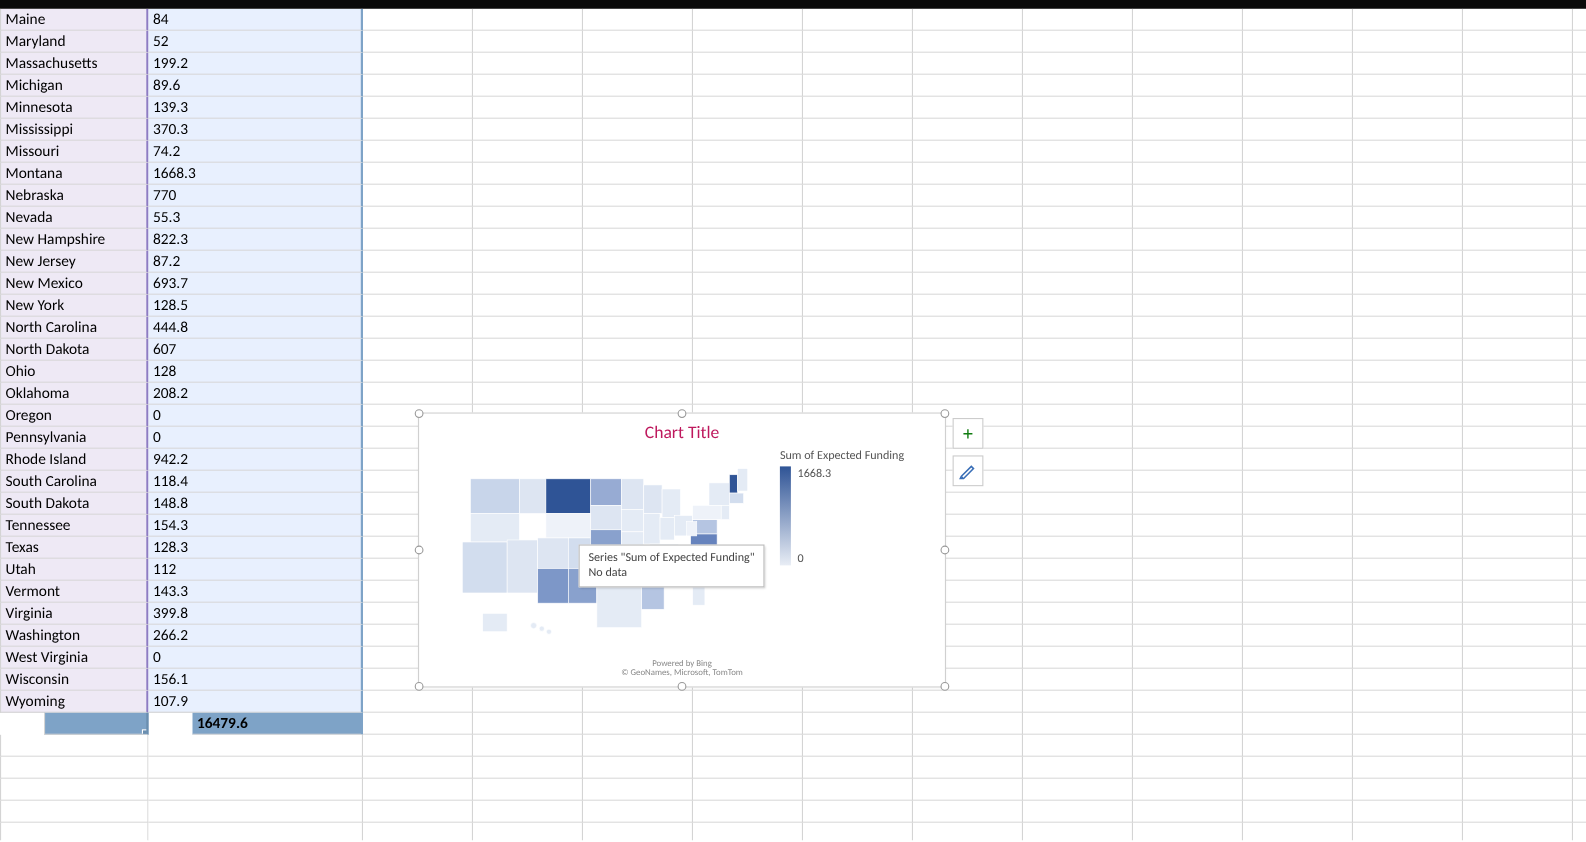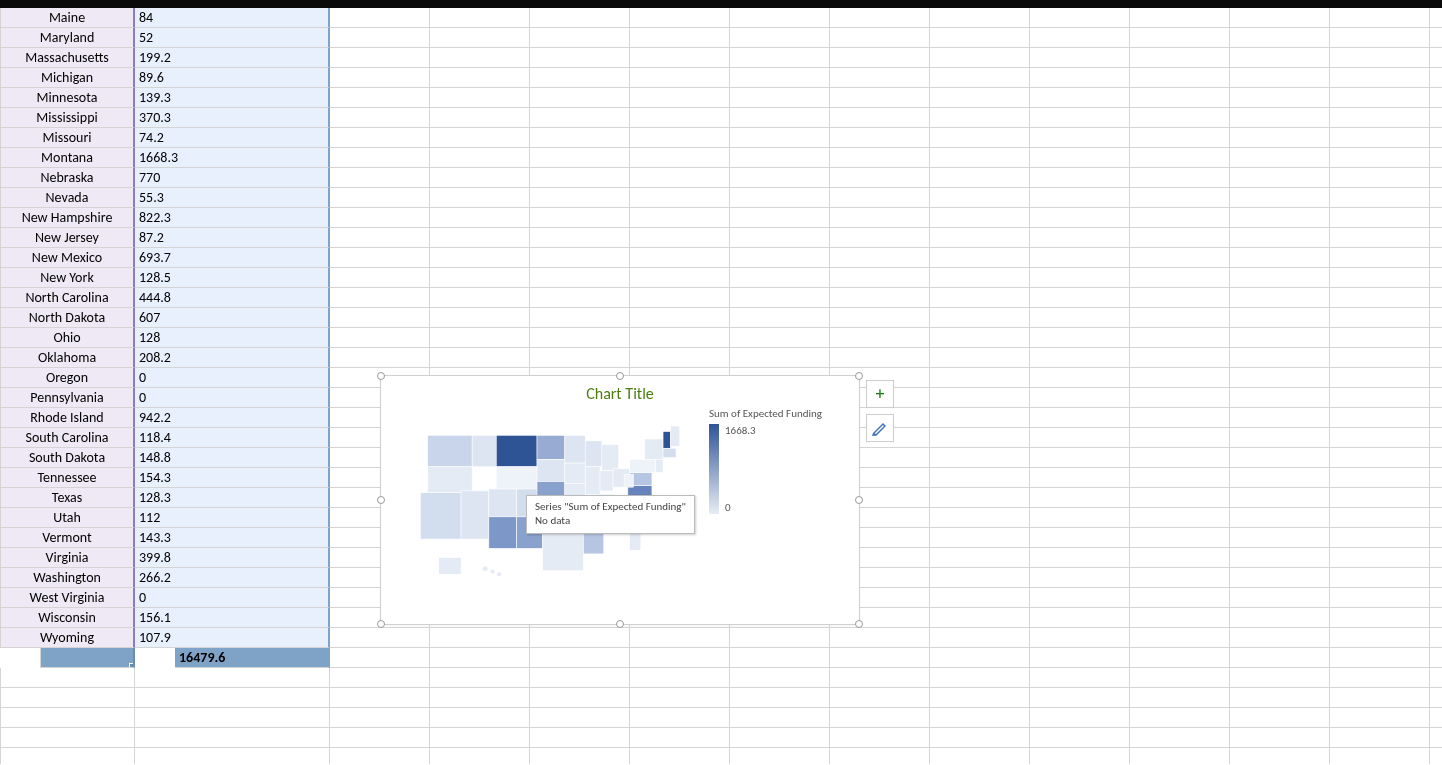--- a/index.html
+++ b/index.html
@@ -5,21 +5,21 @@
     * { box-sizing: border-box; margin: 0; padding: 0; }
     body {
       font-family: Calibri, Arial, sans-serif;
       font-size: 14px;
       background: #fff;
       overflow: hidden;
       color: #000;
     }
     .top-bar { height: 8px; background: #0a0a0a; }
     .spreadsheet { display: flex; height: 756px; overflow: hidden; }
-    .col-a { width: 135px; flex: 0 0 135px; text-align: center; }
+    .col-a { width: 135px; flex: 0 0 135px; }
     .col-b { width: 195px; flex: 0 0 195px; }
     .cell {
       height: 20px;
       line-height: 19px;
       padding: 0 4px;
       border-right: 1px solid #d4d4d4;
       border-bottom: 1px solid #d4d4d4;
       white-space: nowrap;
       overflow: hidden;
     }
@@ -62,21 +62,21 @@
       border-radius: 50%;
     }
     .h-tl { left: -4px; top: -4px; }
     .h-tc { left: 50%; top: -4px; margin-left: -4px; }
     .h-tr { right: -4px; top: -4px; }
     .h-ml { left: -4px; top: 50%; margin-top: -4px; }
     .h-mr { right: -4px; top: 50%; margin-top: -4px; }
     .h-bl { left: -4px; bottom: -4px; }
     .h-bc { left: 50%; bottom: -4px; margin-left: -4px; }
     .h-br { right: -4px; bottom: -4px; }
-    .chart-title { text-align: center; font-size: 16px; color: #4d7c0f; padding: 8px 0 4px; }
+    .chart-title { text-align: center; font-size: 16px; color: #be185d; padding: 8px 0 4px; }
     .chart-body { display: flex; height: 200px; padding: 0 20px 10px 30px; gap: 20px; }
     .map-area { flex: 1; position: relative; }
     .map-svg { width: 100%; height: 100%; }
     .legend-area { width: 130px; font-size: 11px; color: #555; }
     .legend-title { margin-bottom: 4px; }
     .legend-bar { display: flex; align-items: flex-start; gap: 6px; }
     .legend-grad { width: 10px; height: 90px; background: linear-gradient(to bottom, #2f5496, #e8edf5); }
     .tooltip {
       position: absolute;
       left: 115px; top: 88px;
@@ -745,20 +745,24 @@
       <div class="legend-title">Sum of Expected Funding</div>
       <div class="legend-bar">
         <div class="legend-grad"></div>
         <div style="display:flex;flex-direction:column;justify-content:space-between;height:90px">
           <span>1668.3</span>
           <span>0</span>
         </div>
       </div>
     </div>
   </div>
+  <div class="attrib">
+    <div>Powered by Bing</div>
+    <div>© GeoNames, Microsoft, TomTom</div>
+  </div>
 </div>
 
 <div class="side-btns">
   <div class="side-btn">
     <span class="plus-ico">+</span>
   </div>
   <div class="side-btn">
     <svg width="18" height="18" viewBox="0 0 18 18">
       <path d="M3 14 L12 5 L14 7 L5 16 L2 16 Z" fill="none" stroke="#3a6fb7" stroke-width="1.4"></path>
       <path d="M2 16 L5 16 L4 14 Z" fill="#3a6fb7"></path>

